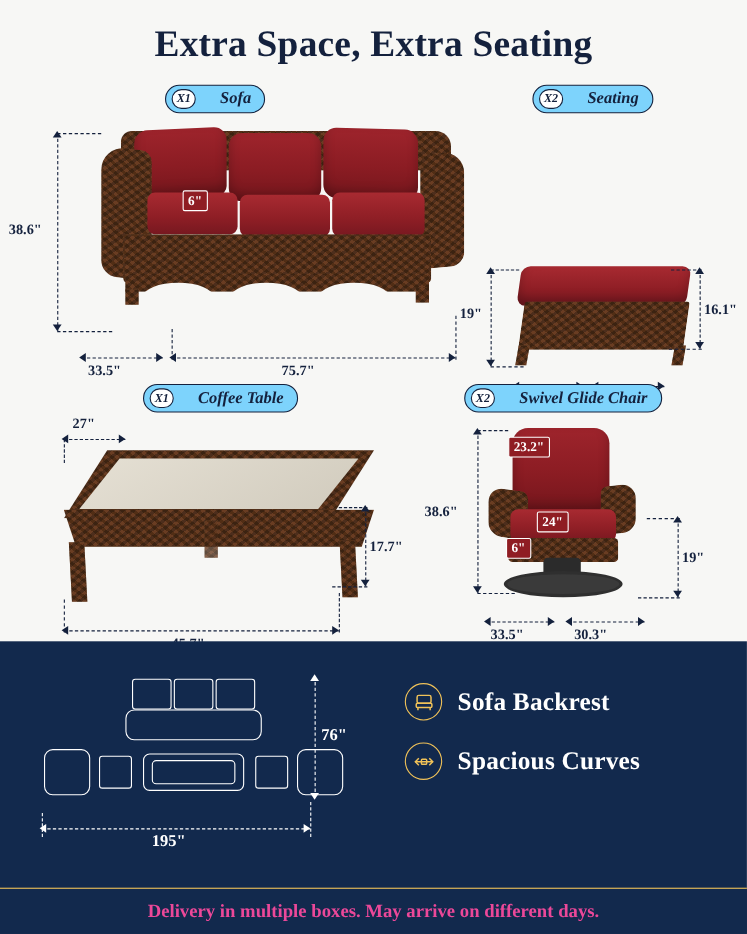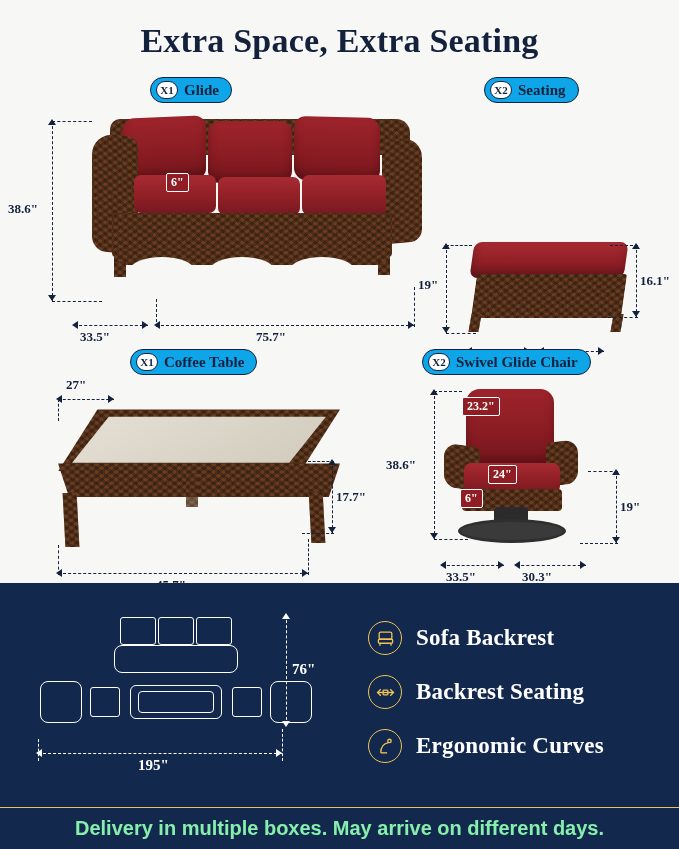--- a/index.html
+++ b/index.html
@@ -30,26 +30,27 @@
     position:relative;
     height:548px;
     background:#f7f7f5;
   }
   .quad { position:absolute; }
 
   
   .badge {
     display:inline-flex;
     align-items:center;
-    gap:6px;
+    gap:22px;
     border:1.6px solid #14213d;
     border-radius:14px;
     padding:3px 12px 3px 5px;
-    background:#0ea5e9;
+    background:#7dd3fc;
     font-family:"Liberation Serif", serif;
+    font-style:italic;
   }
   .badge .qty {
     display:inline-flex;
     align-items:center;
     justify-content:center;
     width:22px; height:18px;
     border:1.4px solid #14213d;
     border-radius:9px;
     font-size:11px;
     font-weight:700;
@@ -130,21 +131,21 @@
     letter-spacing:0.2px;
   }
 
   .footer {
     position:absolute;left:0;right:0;bottom:0;height:42px;
     background:#12294d;
     display:flex;align-items:center;justify-content:center;
     border-top:1.5px solid #f0c259;
   }
   .footer-txt {
-    color:#86efac;font-family:Liberation Sans, sans-serif;font-weight:700;font-size:20px;
+    color:#ec4899;font-family:Liberation Serif, serif;font-weight:700;font-size:17px;
   }
 
   .lay-label {
     position:absolute;color:#ffffff;font-family:"Liberation Serif", serif;
     font-weight:700;font-size:15px;
   }
   .lay-line { position:absolute; border-color:#ffffff; }
   .lay-line.h { border-top:1px dashed #ffffff; }
   .lay-line.v { border-left:1px dashed #ffffff; }
   .lay-box { position:absolute;border:1.4px solid #ffffff;border-radius:3px; }
@@ -159,21 +160,21 @@
 <div class="page">
 
   <div class="title">Extra Space, Extra Seating</div>
 
   <div class="grid">
 
     <div class="quad" style="left:70px;top:18px;width:360px;height:270px;">
       <div style="position:absolute;left:80px;top:0;">
         <div class="badge">
           <span class="qty">X1</span>
-          <span class="nm">Glide</span>
+          <span class="nm">Sofa</span>
         </div>
       </div>
 
       <div style="position:absolute;left:20px;top:36px;width:330px;height:190px;">
 
         <div class="wick" style="position:absolute;left:20px;top:6px;width:300px;height:36px;border-radius:10px 14px 6px 6px;"></div>
 
         <div class="cush" style="position:absolute;left:32px;top:4px;width:84px;height:62px;border-radius:12px 12px 8px 8px;transform:skewY(-2.5deg);box-shadow:inset 0 -6px 10px rgba(0,0,0,.25);"></div>
         <div class="cush" style="position:absolute;left:118px;top:8px;width:84px;height:62px;border-radius:12px;box-shadow:inset 0 -6px 10px rgba(0,0,0,.25);"></div>
         <div class="cush" style="position:absolute;left:204px;top:4px;width:86px;height:64px;border-radius:12px;transform:skewY(1.5deg);box-shadow:inset 0 -6px 10px rgba(0,0,0,.25);"></div>
@@ -413,33 +414,23 @@
 
         <div class="feature">
           <span class="feat-ico">
             <svg width="19" height="19" viewBox="0 0 24 24" fill="none" stroke="#f0c259" stroke-width="1.7">
               <line x1="2" y1="12" x2="22" y2="12"></line>
               <polyline points="6,8 2,12 6,16"></polyline>
               <polyline points="18,8 22,12 18,16"></polyline>
               <rect x="9" y="9" width="6" height="6" rx="1"></rect>
             </svg>
           </span>
-          <span class="feat-txt">Backrest Seating</span>
-        </div>
-
-        <div class="feature">
-          <span class="feat-ico">
-            <svg width="19" height="19" viewBox="0 0 24 24" fill="none" stroke="#f0c259" stroke-width="1.7">
-              <path d="M6 20 C6 12, 10 8, 16 7"></path>
-              <circle cx="17" cy="5" r="2.2"></circle>
-              <path d="M6 20 L14 20"></path>
-            </svg>
-          </span>
-          <span class="feat-txt">Ergonomic Curves</span>
-        </div>
+          <span class="feat-txt">Spacious Curves</span>
+        </div>
+
 
       </div>
 
       <div class="footer">
         <span class="footer-txt">Delivery in multiple boxes. May arrive on different days.</span>
       </div>
 
     </div>
   </div>
 

